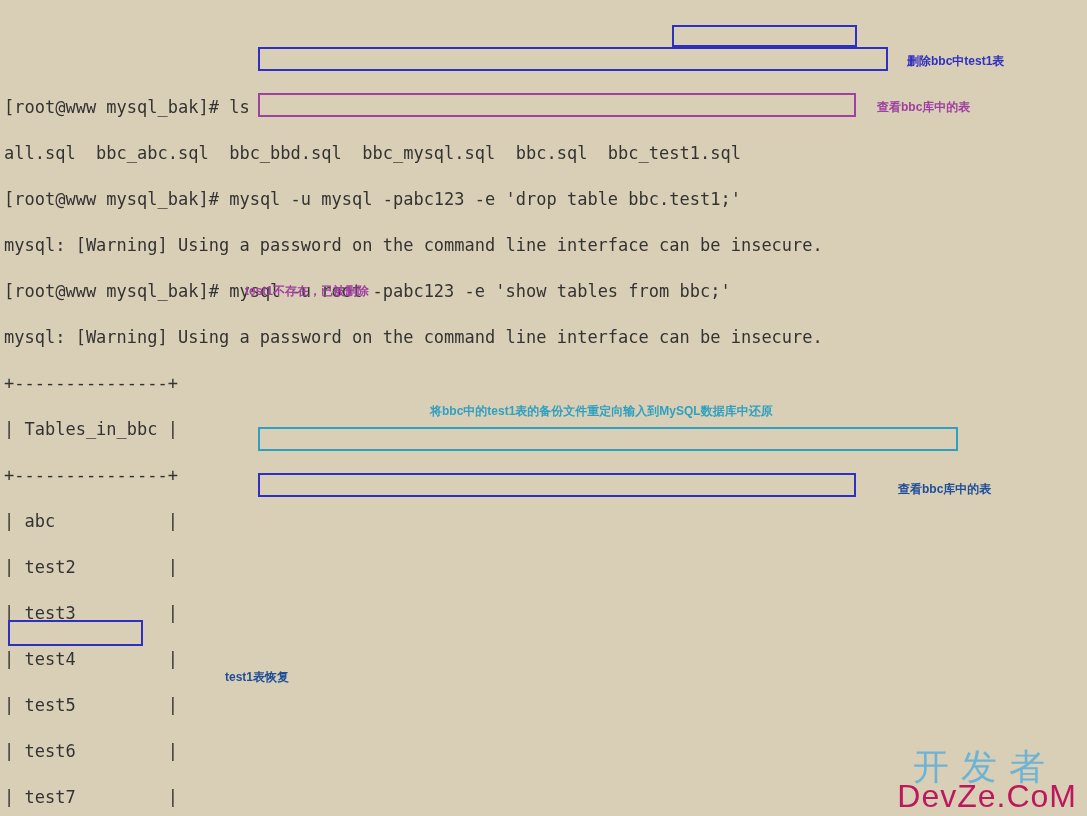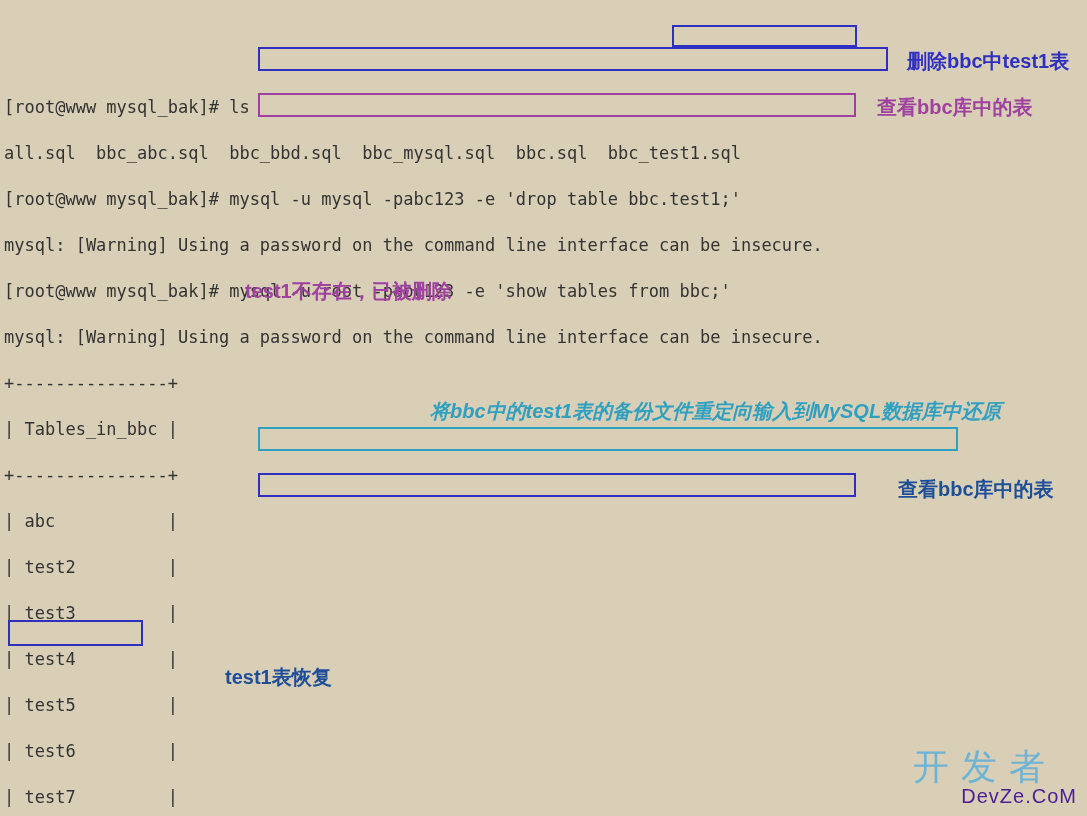--- a/index.html
+++ b/index.html
@@ -25,45 +25,45 @@
       pointer-events: none;
     }
     .box-blue { border-color: #3030c0; }
     .box-purple { border-color: #a040a0; }
     .box-cyan { border-color: #30a0c0; }
     
     .annotation {
       position: absolute;
       font-family: 'Microsoft YaHei', 'SimHei', sans-serif;
       font-weight: bold;
-      font-size: 20px;
+      font-size: 12px;
       white-space: nowrap;
     }
     .ann-blue { color: #3030c0; }
     .ann-purple { color: #a040a0; }
-    .ann-cyan { color: #30a0c0; font-style: italic; }
+    .ann-cyan { color: #30a0c0; }
     .ann-navy { color: #1f4e99; }
     
     .watermark1 {
       position: absolute;
       right: 30px;
       bottom: 38px;
       font-family: 'SimHei', sans-serif;
       font-size: 36px;
       color: #6fb3d4;
       letter-spacing: 12px;
       font-weight: 300;
     }
     .watermark2 {
       position: absolute;
       right: 10px;
       bottom: 8px;
       font-family: 'Arial', sans-serif;
-      font-size: 20px;
-      color: #4c1d95;
+      font-size: 32px;
+      color: #be185d;
       font-weight: 400;
       letter-spacing: 1px;
     }
   </style>
 </head>
 <body>
 
 
 
 <div class="line"><span>[root@www mysql_bak]# </span><span>ls</span></div>

